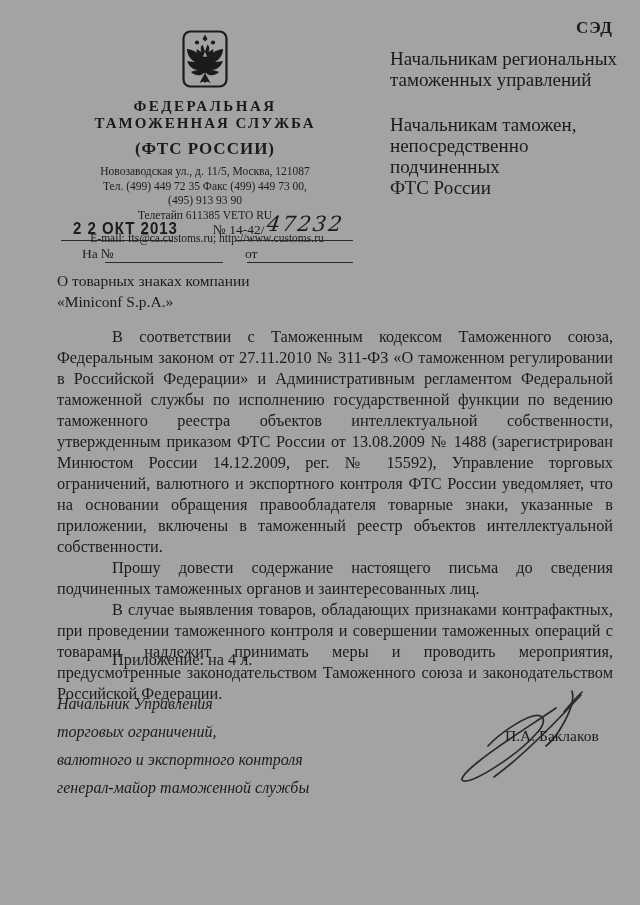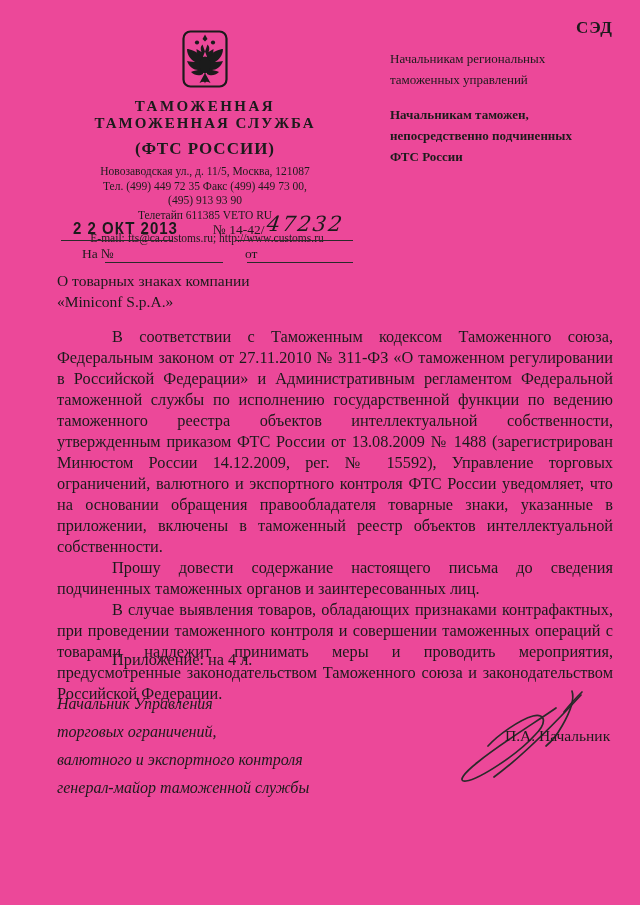--- a/index.html
+++ b/index.html
@@ -1,19 +1,19 @@
 <!DOCTYPE html>
 <html><head>
 <meta charset="utf-8">
 <style>
   html,body{margin:0;padding:0;background:#808080;}
   .page{
     position:relative;
     width:640px;height:905px;
-    background:#ec4899;
+    background:#a3a3a3;
     margin:0 auto;
     font-family:"Liberation Serif", serif;
     color:#1b1b1b;
     overflow:hidden;
   }
   .preline{white-space:pre-line;}
 
   
   .sed{
     position:absolute; top:18px; right:27px;
@@ -28,23 +28,23 @@
   .emblem{display:inline-block; margin-bottom:6px;}
   .org1{font-size:15px; font-weight:bold; letter-spacing:2.5px; line-height:17px;}
   .org2{font-size:15px; font-weight:bold; letter-spacing:2px; line-height:17px;}
   .org3{font-size:17px; font-weight:bold; letter-spacing:1px; margin-top:7px; line-height:19px;}
   .addr{font-size:11.5px; line-height:14.5px; margin-top:6px;}
   .addr .wide{margin-left:-18px; margin-right:-22px;margin-top:9px;}
 
   
   .addressees{
     position:absolute; left:390px; top:48px; width:235px;
-    font-size:13px; line-height:21px;
+    font-size:19px; line-height:21px;
   }
-  .addressee-block2{margin-top:14px;font-weight:bold;}
+  .addressee-block2{margin-top:24px;}
 
   
   .refarea{position:absolute; left:57px; top:214px; width:300px; height:66px;}
   .refarea .abs{position:absolute;}
   .stamp-date{
     font-family:"Liberation Sans", sans-serif;
     font-weight:bold; font-size:15px; letter-spacing:1px;
     transform:scaleY(1.15); transform-origin:top left;
     white-space:nowrap;
   }
@@ -103,21 +103,21 @@
           <ellipse cx="23" cy="35" rx="5.5" ry="8.5"></ellipse>
           <path d="M20.5 28 Q14 25 14.5 19 L19.5 22 Q17.5 17 20.5 14.5 L23 21.5 Z"></path>
           <path d="M25.5 28 Q32 25 31.5 19 L26.5 22 Q28.5 17 25.5 14.5 L23 21.5 Z"></path>
           <circle cx="15" cy="12.5" r="2.1"></circle>
           <circle cx="31" cy="12.5" r="2.1"></circle>
           <path d="M20.5 9 L23 4.5 L25.5 9 L23 11.5 Z"></path>
           <path d="M23 43 L17.5 53 Q23 50.5 23 53.5 Q23 50.5 28.5 53 Z"></path>
         </g>
       </svg>
     </span>
-    <div class="org1">ТАМОЖЕННАЯ</div>
+    <div class="org1">ФЕДЕРАЛЬНАЯ</div>
     <div class="org2">ТАМОЖЕННАЯ СЛУЖБА</div>
     <div class="org3">(ФТС РОССИИ)</div>
     <div class="addr">
       <div>Новозаводская ул., д. 11/5, Москва, 121087</div>
       <div>Тел. (499) 449 72 35   Факс (499) 449 73 00,</div>
       <div>(495) 913 93 90</div>
       <div>Телетайп 611385 VETO RU</div>
       <div class="wide">E-mail: fts@ca.customs.ru; http://www.customs.ru</div>
     </div>
   </div>
@@ -161,15 +161,15 @@
   <span class="signature-svg">
     <svg width="180" height="110" viewBox="0 0 180 110" aria-hidden="true">
       <g fill="none" stroke="#2a2a2a" stroke-width="1.7" stroke-linecap="round">
         <path d="M118 30 C 98 44 62 66 40 84 C 26 95 19 104 28 103 C 42 101 80 76 97 57 C 109 45 108 35 95 38 C 81 42 60 57 50 68"></path>
         <path d="M56 99 C 85 78 118 44 143 17"></path>
         <path d="M126 34 C 132 26 138 20 144 14"></path>
         <path d="M134 13 C 137 22 131 36 124 48 C 119 57 113 64 108 68"></path>
       </g>
     </svg>
   </span>
-  <span class="signer-name">П.А. Начальник</span>
+  <span class="signer-name">П.А. Баклаков</span>
 
 </div>
 
 </body></html>

